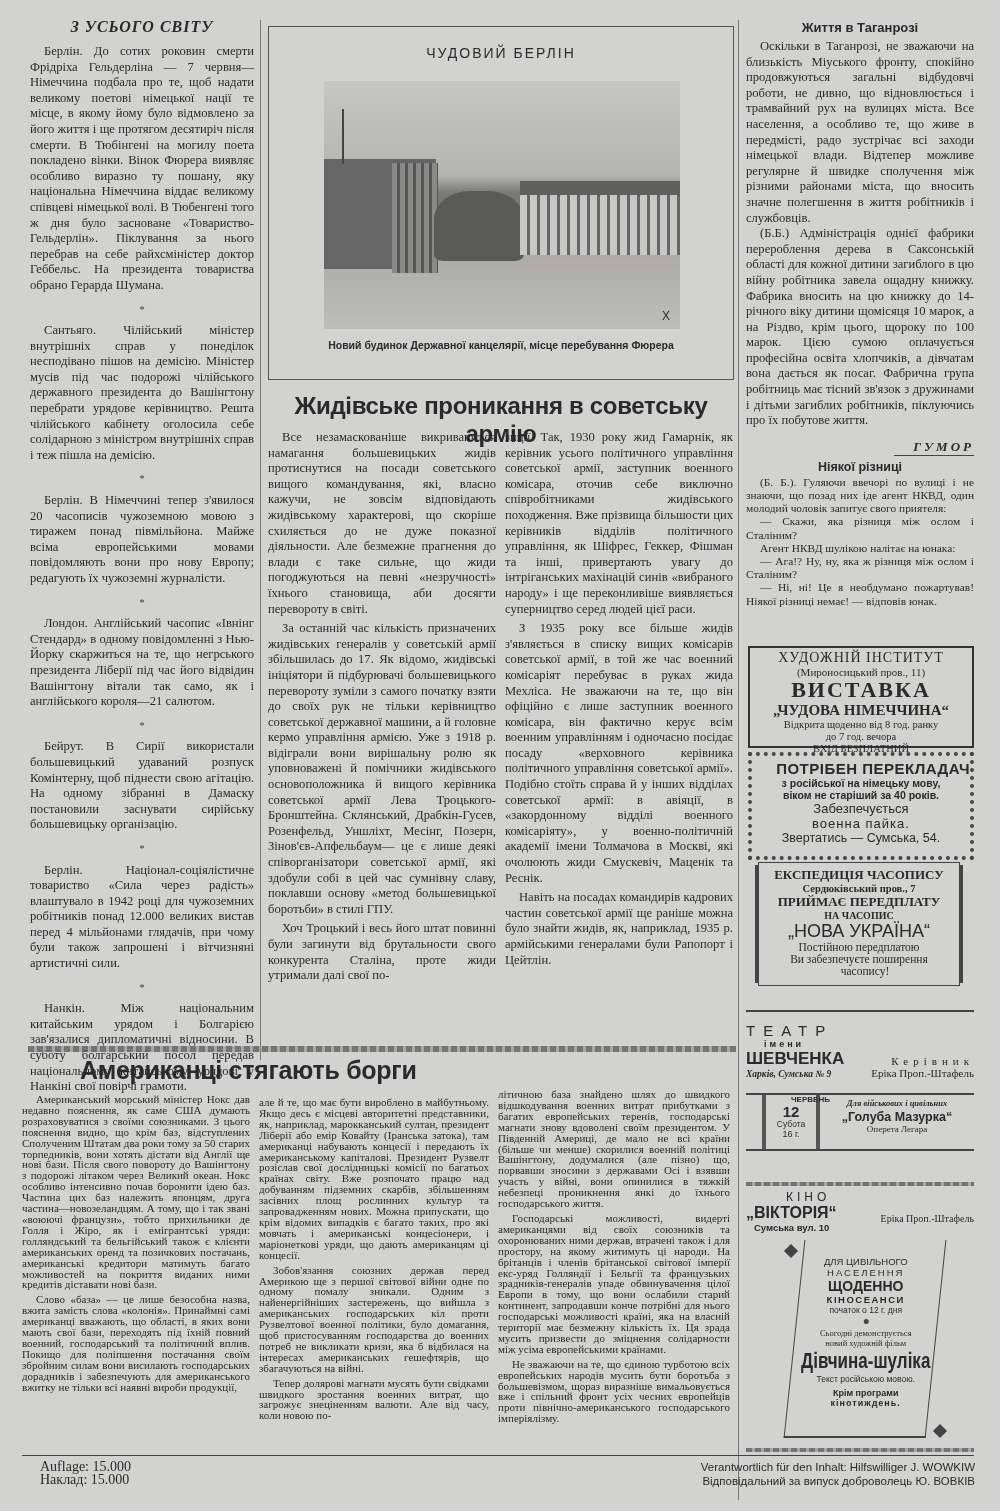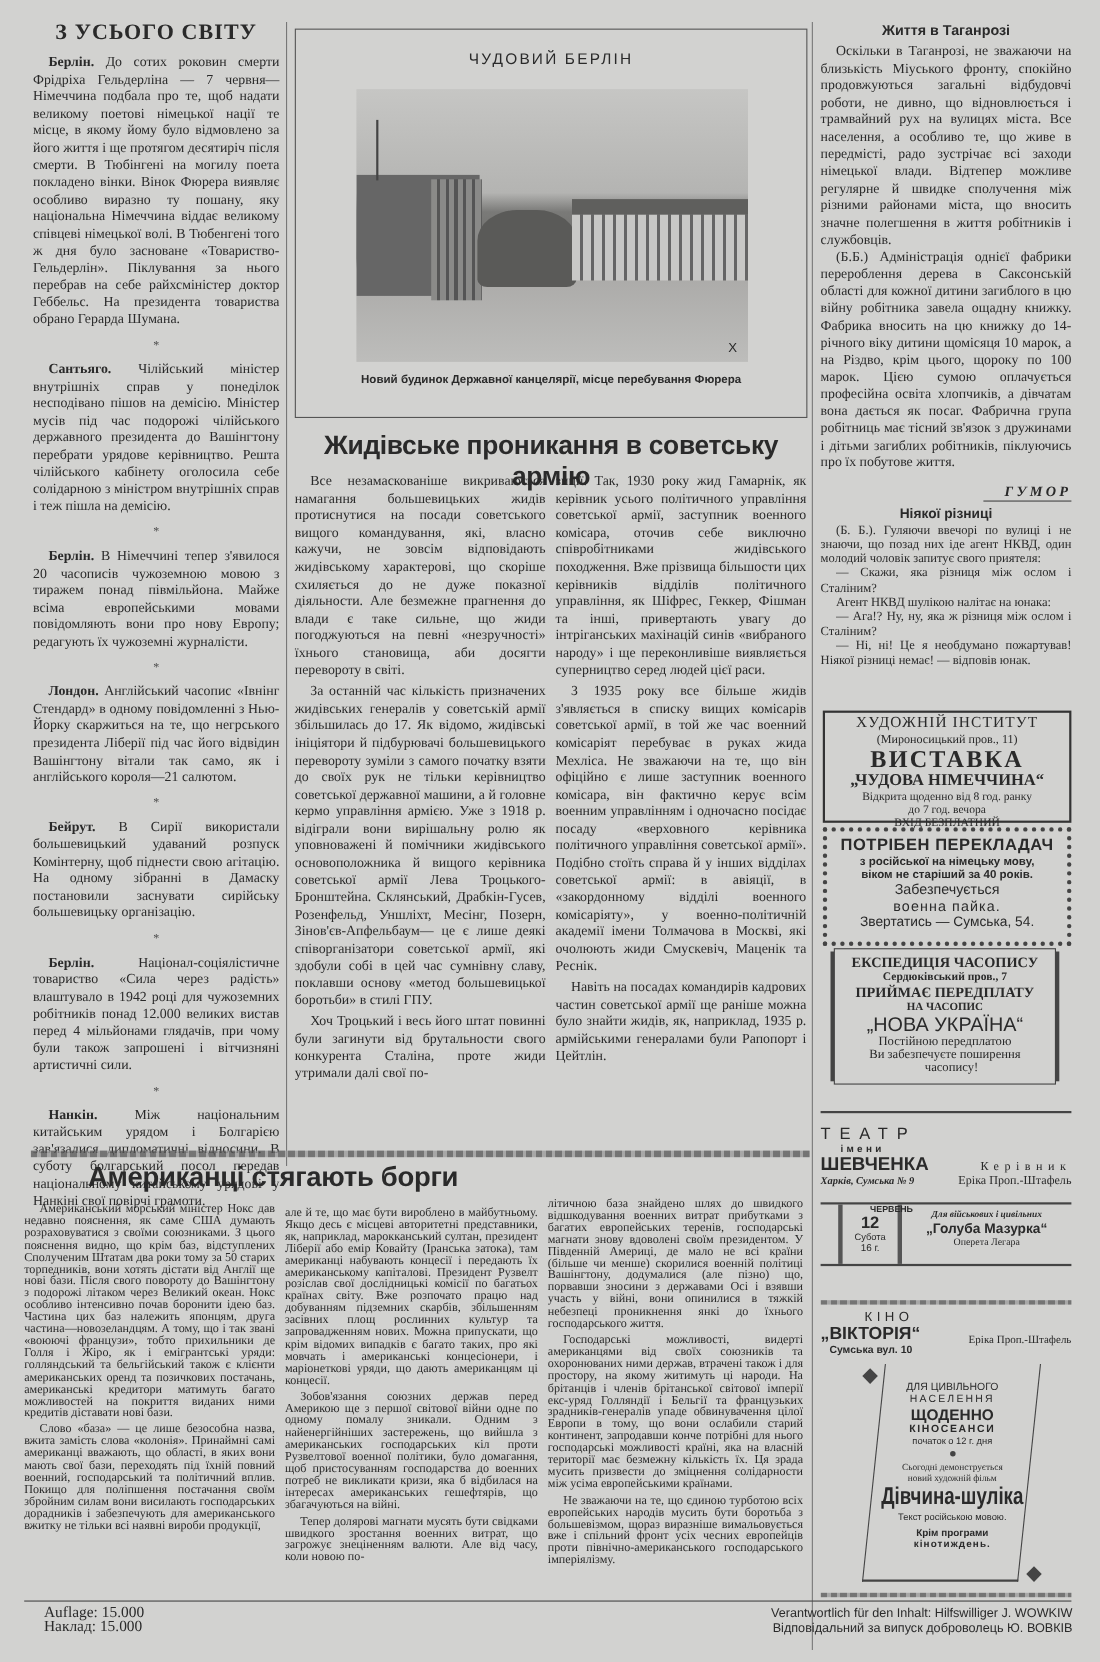--- a/index.html
+++ b/index.html
@@ -7,40 +7,40 @@
     width:1000px; height:1511px; overflow:hidden;
     background:#d2d2d0;
     font-family:"Liberation Serif", serif;
     color:#2a2a2a;
     position:relative;
   }
   .abs { position:absolute; }
   p { margin:0; }
   .col { font-size:12.6px; line-height:15.6px; text-align:justify; hyphens:auto; }
   .col p { text-indent:14px; }
-  .col .lead { font-weight:bold; }
+  .col .lead { font-weight:normal; }
   .star { text-align:center; font-size:11px; margin:8px 0 6px 0; color:#444; }
   .col .item { margin-bottom:0; }
   .heavy { font-family:"Liberation Sans", sans-serif; font-weight:bold; }
   .wavy {
     height:6px;
     background:
       repeating-linear-gradient(90deg,#555 0 6px,#999 6px 9px);
     opacity:.75;
   }
   .rule { height:2px; background:#444; }
   .small { font-size:11.4px; line-height:13.2px; }
   .ad { border:2px solid #333; text-align:center; font-family:"Liberation Serif", serif; }
   .adsans { font-family:"Liberation Sans", sans-serif; }
 </style>
 </head>
 <body>
 
 <div class="abs" style="left:30px; top:18px; width:224px;">
-  <div style="font-family:'Liberation Serif',serif; font-weight:bold; font-size:20px; text-align:center; letter-spacing:1px; margin-bottom:8px;">З УСЬОГО СВІТУ</div>
+  <div style="font-family:'Liberation Serif',serif; font-style:italic; font-weight:bold; font-size:16px; text-align:center; letter-spacing:1px; margin-bottom:8px;">З УСЬОГО СВІТУ</div>
   <div class="col" id="left-items">
       <p class="item"><span class="lead">Берлін.</span> <span>До сотих роковин смерти Фрідріха Гельдерліна — 7 червня— Німеччина подбала про те, щоб надати великому поетові німецької нації те місце, в якому йому було відмовлено за його життя і ще протягом десятиріч після смерти. В Тюбінгені на могилу поета покладено вінки. Вінок Фюрера виявляє особливо виразно ту пошану, яку національна Німеччина віддає великому співцеві німецької волі. В Тюбенгені того ж дня було засноване «Товариство-Гельдерлін». Піклування за нього перебрав на себе райхсміністер доктор Геббельс. На президента товариства обрано Герарда Шумана.</span></p>
       <div class="star">*</div>
       <p class="item"><span class="lead">Сантьяго.</span> <span>Чілійський міністер внутрішніх справ у понеділок несподівано пішов на демісію. Міністер мусів під час подорожі чілійського державного президента до Вашінгтону перебрати урядове керівництво. Решта чілійського кабінету оголосила себе солідарною з міністром внутрішніх справ і теж пішла на демісію.</span></p>
       <div class="star">*</div>
       <p class="item"><span class="lead">Берлін.</span> <span>В Німеччині тепер з'явилося 20 часописів чужоземною мовою з тиражем понад півмільйона. Майже всіма европейськими мовами повідомляють вони про нову Европу; редагують їх чужоземні журналісти.</span></p>
       <div class="star">*</div>
       <p class="item"><span class="lead">Лондон.</span> <span>Англійський часопис «Івнінг Стендард» в одному повідомленні з Нью-Йорку скаржиться на те, що негрського президента Ліберії під час його відвідин Вашінгтону вітали так само, як і англійського короля—21 салютом.</span></p>
       <div class="star">*</div>
       <p class="item"><span class="lead">Бейрут.</span> <span>В Сирії використали большевицький удаваний розпуск Комінтерну, щоб піднести свою агітацію. На одному зібранні в Дамаску постановили заснувати сирійську большевицьку організацію.</span></p>
@@ -104,21 +104,21 @@
   <div style="font-size:14px; letter-spacing:1px;">ХУДОЖНІЙ ІНСТИТУТ</div>
   <div style="font-size:11px;">(Мироносицький пров., 11)</div>
   <div style="font-size:22px; font-weight:bold; letter-spacing:2px; line-height:24px;">ВИСТАВКА</div>
   <div style="font-size:15px; font-weight:bold;">„ЧУДОВА НІМЕЧЧИНА“</div>
   <div style="font-size:10.5px; line-height:12px;text-align:center;">Відкрита щоденно від 8 год. ранку</div>
   <div style="font-size:10.5px; line-height:12px;">до 7 год. вечора</div>
   <div style="font-size:10.5px; line-height:12px;">ВХІД БЕЗПЛАТНИЙ</div>
 </div>
 
 <div class="abs" style="left:748px; top:752px; width:218px; height:100px; border:4px dotted #444; text-align:center;">
-  <div class="heavy" style="font-size:15px; margin-top:4px; letter-spacing:.5px;">ПОТРІБЕН ПЕРЕКЛАДАЧ</div>
+  <div class="heavy" style="font-size:15px; margin-top:4px; letter-spacing:.5px;text-align:right;">ПОТРІБЕН ПЕРЕКЛАДАЧ</div>
   <div class="heavy" style="font-size:10.5px;">з російської на німецьку мову,</div>
   <div class="heavy" style="font-size:10.5px;">віком не старіший за 40 років.</div>
   <div class="adsans" style="font-size:13px;">Забезпечується</div>
   <div class="adsans" style="font-size:13px; letter-spacing:1px;">военна пайка.</div>
   <div class="adsans" style="font-size:12.5px;">Звертатись — Сумська, 54.</div>
 </div>
 
 <div class="abs ad" style="left:758px; top:862px; width:200px; height:122px; border:1px solid #444; box-shadow:-6px 0 0 -3px #444, 6px 0 0 -3px #444;">
   <div style="font-size:13px; font-weight:bold; margin-top:4px;">ЕКСПЕДИЦІЯ ЧАСОПИСУ</div>
   <div style="font-size:10.5px; font-weight:bold;">Сердюківський пров., 7</div>

